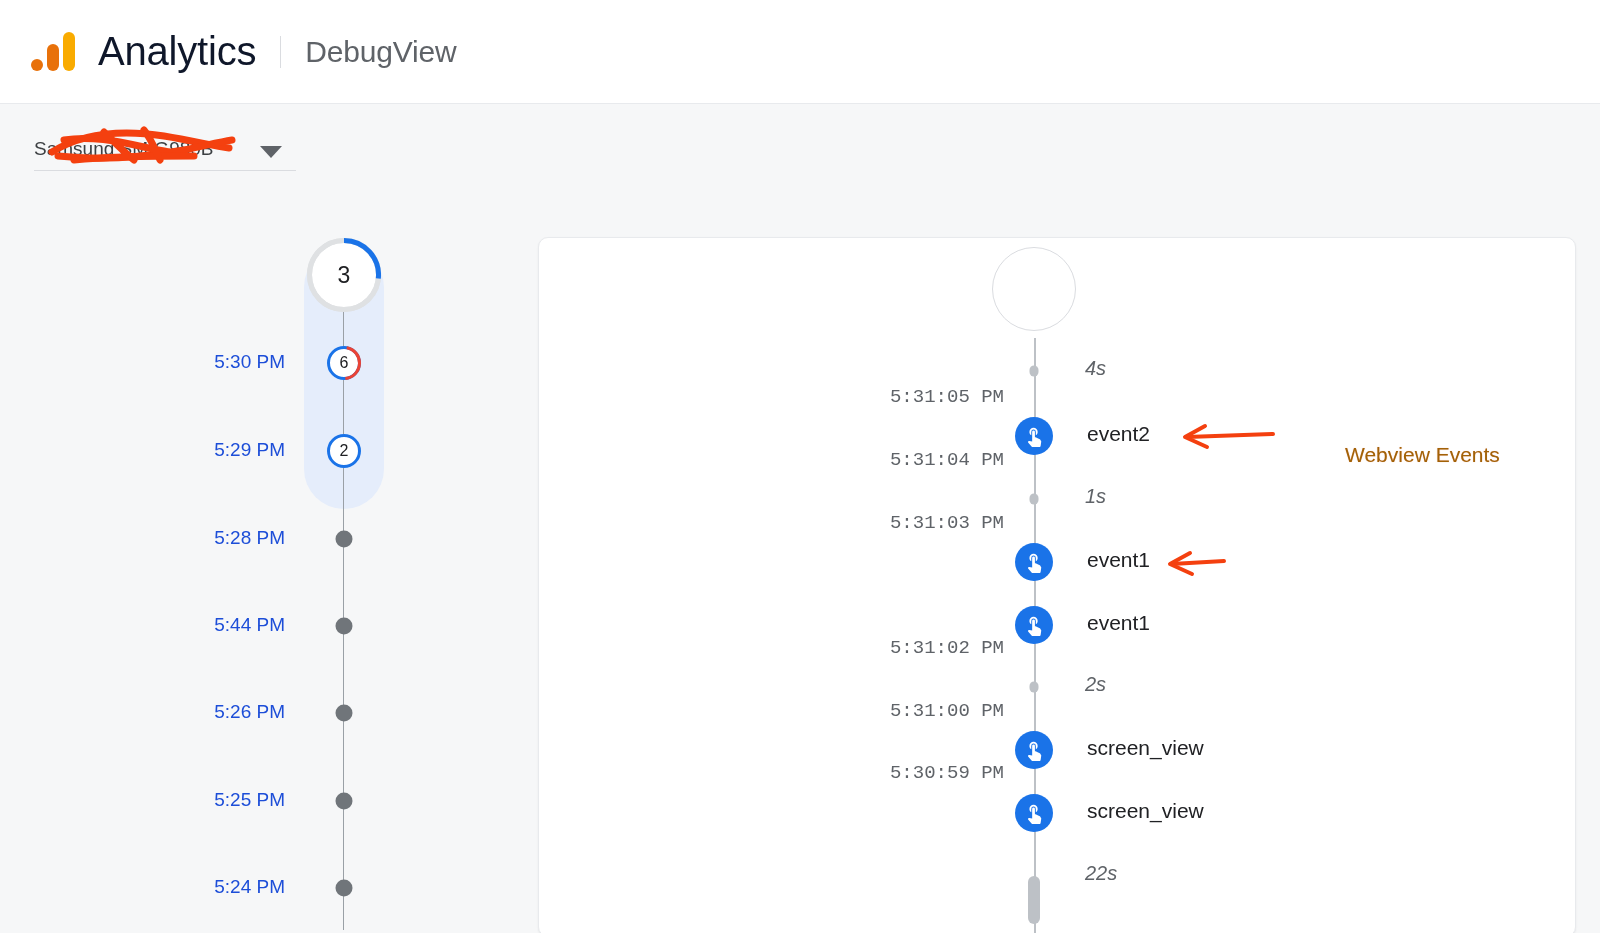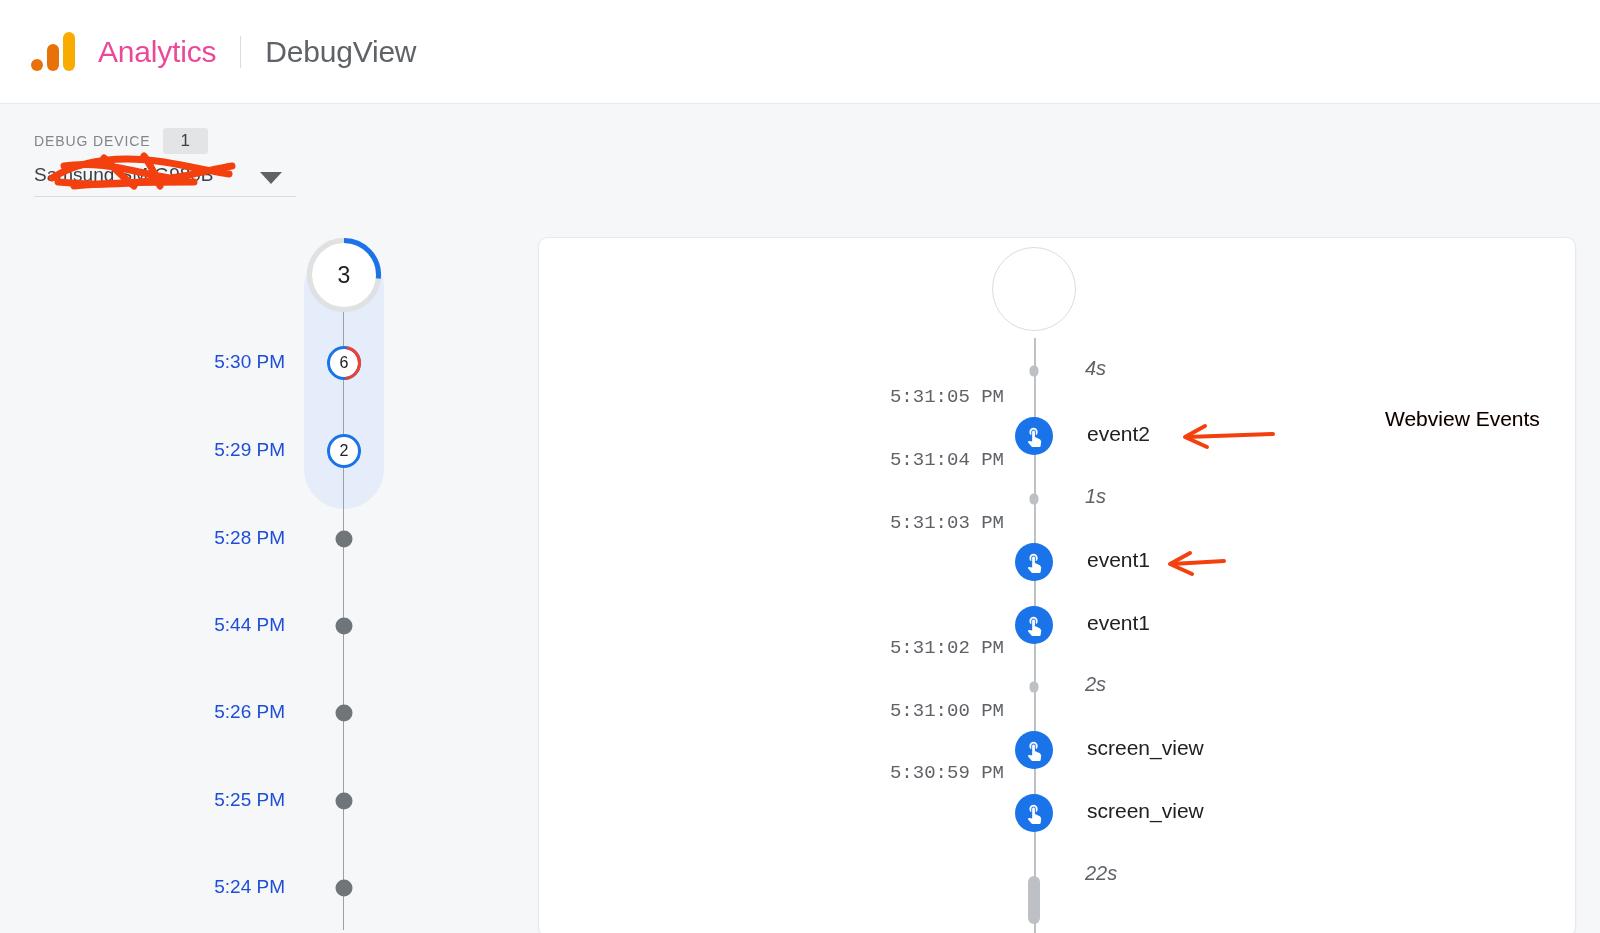--- a/index.html
+++ b/index.html
@@ -32,21 +32,21 @@
     position: absolute; left: 17px; bottom: 4px;
     width: 12px; height: 27px; border-radius: 6px;
     background: #e8710a;
   }
   .logo-bar-tall {
     position: absolute; left: 33px; bottom: 4px;
     width: 12px; height: 39px; border-radius: 6px;
     background: #f9ab00;
   }
   #brand-title {
-    font-size: 30px; color: #ec4899; letter-spacing: -0.2px;
+    font-size: 40px; color: #0f172a; letter-spacing: -0.2px;
   }
   #header-divider {
     width: 1px; height: 32px; background: #dadce0;
     margin: 0 24px;
   }
   #section-title {
     font-size: 30px; color: #5f6368; letter-spacing: -0.2px;
   }
 
   
@@ -198,45 +198,40 @@
   }
   .gap-label {
     position: absolute; left: 546px; top: -14px;
     font-size: 20px; color: #5f6368;
     font-style: italic; white-space: nowrap;
   }
 
   
   .annotation-arrow { position: absolute; }
   #annotation-note {
-    position: absolute; left: 1345px; top: 407px;
-    font-size: 21px; color: #000000; white-space: nowrap;
+    position: absolute; left: 1345px; top: 443px;
+    font-size: 21px; color: #a16207; white-space: nowrap;
     text-shadow: 0 0 1px rgba(244,64,15,0.35);
-    margin-left: 40px;
   }
 </style>
 </head>
 <body>
 
 <div id="app-header">
   <div id="ga-logo">
     <div class="logo-dot"></div>
     <div class="logo-bar-mid"></div>
     <div class="logo-bar-tall"></div>
   </div>
   <div id="brand-title">Analytics</div>
   <div id="header-divider"></div>
   <div id="section-title">DebugView</div>
 </div>
 
 <div id="debug-device-block">
-  <div id="debug-device-row">
-    <span id="debug-device-label">DEBUG DEVICE</span>
-    <span id="debug-device-count">1</span>
-  </div>
   <div id="device-select">
     <span id="device-name">Samsung SM-G980B</span>
     <span id="device-caret"></span>
     <svg id="device-redaction" viewBox="0 0 200 40">
       <g fill="none" stroke="#f4400f" stroke-width="7" stroke-linecap="round">
         <path d="M8 26 C 40 6, 80 4, 120 10 C 150 15, 170 20, 185 22"></path>
         <path d="M14 30 C 50 34, 95 32, 140 24 C 160 20, 175 16, 188 14"></path>
         <path d="M20 14 C 55 8, 90 20, 125 26"></path>
         <path d="M30 34 C 70 30, 110 30, 150 30"></path>
         <path d="M60 6 C 70 16, 80 26, 90 34"></path>

